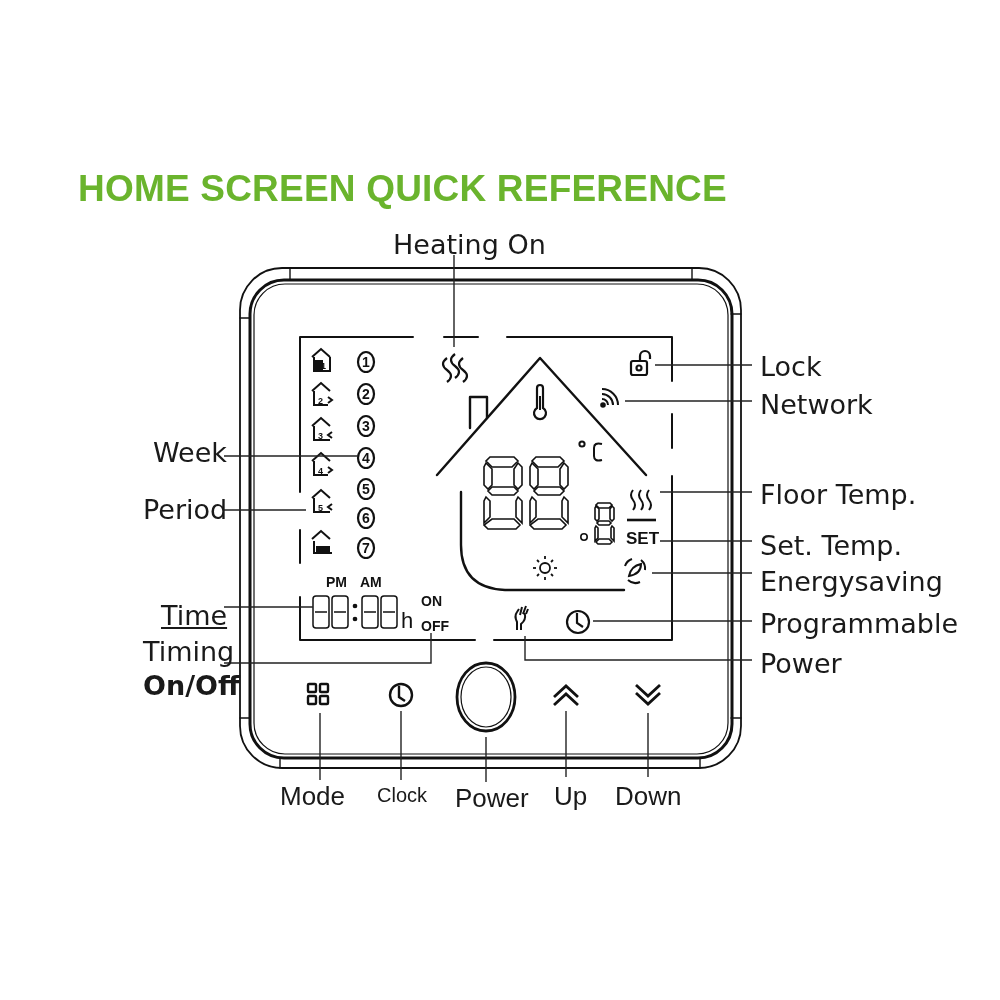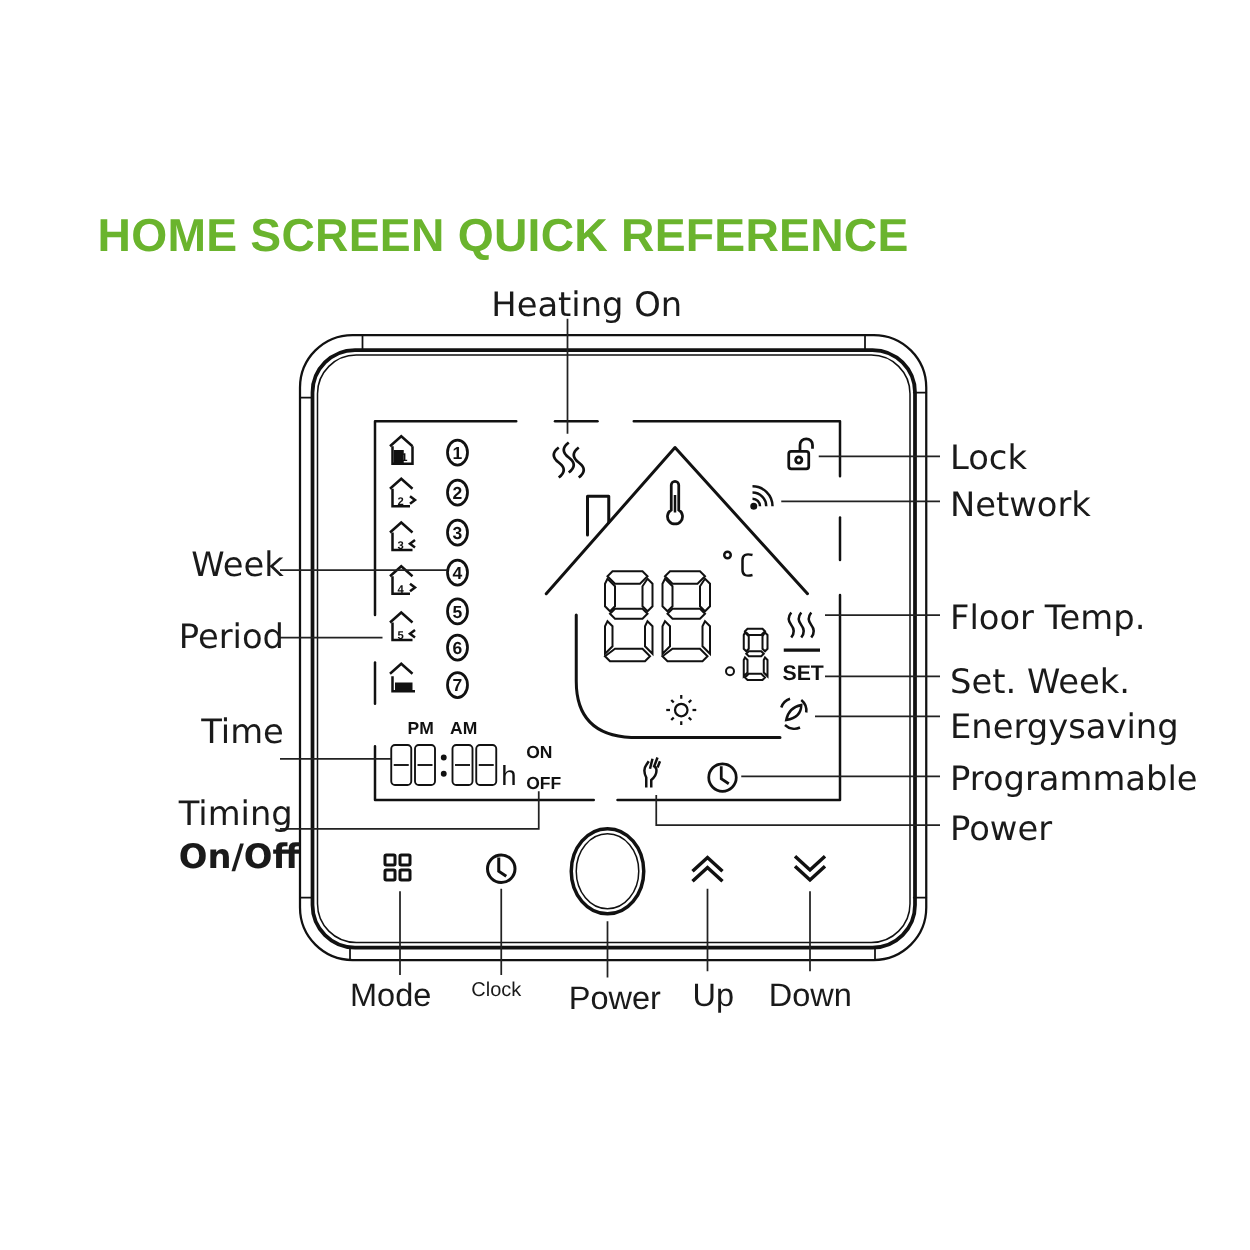--- a/index.html
+++ b/index.html
@@ -280,28 +280,28 @@
     <line x1="486" y1="737" x2="486" y2="782"></line>
     <line x1="566" y1="711" x2="566" y2="777"></line>
     <line x1="648" y1="713" x2="648" y2="777"></line>
   </g>
 </svg>
 
 <div class="lbl" style="left:393px;top:231px;">Heating On</div>
 <div class="lbl" style="left:760px;top:353px;">Lock</div>
 <div class="lbl" style="left:760px;top:391px;">Network</div>
 <div class="lbl" style="left:760px;top:481px;">Floor Temp.</div>
-<div class="lbl" style="left:760px;top:532px;">Set. Week.</div>
+<div class="lbl" style="left:760px;top:532px;">Set. Temp.</div>
 <div class="lbl" style="left:760px;top:568px;">Energysaving</div>
 <div class="lbl" style="left:760px;top:610px;">Programmable</div>
 <div class="lbl" style="left:760px;top:650px;">Power</div>
 
 <div class="lbl" style="left:153px;top:439px;">Week</div>
 <div class="lbl" style="left:143px;top:496px;">Period</div>
-<div class="lbl" style="left:161px;top:572px;">Time</div>
+<div class="lbl" style="left:161px;top:602px;text-decoration:underline;">Time</div>
 <div class="lbl" style="left:143px;top:638px;">Timing</div>
 <div class="lbl" style="left:143px;top:672px;font-weight:bold;">On/Off</div>
 
 <div class="btnlbl" style="left:280px;top:783px;">Mode</div>
-<div class="btnlbl" style="left:377px;top:785px;font-size:16px;">Clock</div>
+<div class="btnlbl" style="left:377px;top:785px;font-size:20px;">Clock</div>
 <div class="btnlbl" style="left:455px;top:785px;">Power</div>
 <div class="btnlbl" style="left:554px;top:783px;">Up</div>
 <div class="btnlbl" style="left:615px;top:783px;">Down</div>
 
 </body></html>

